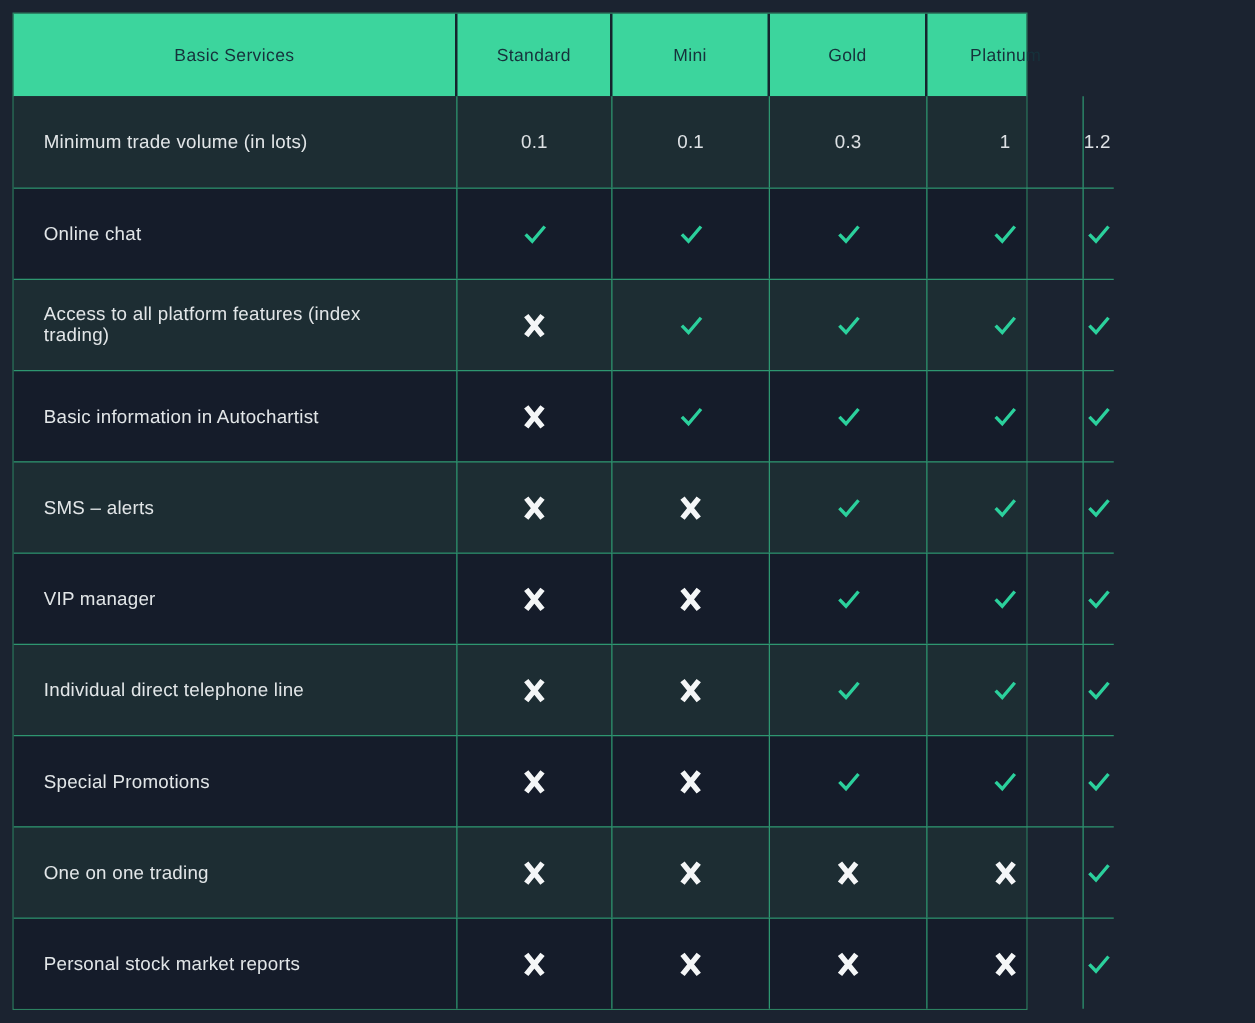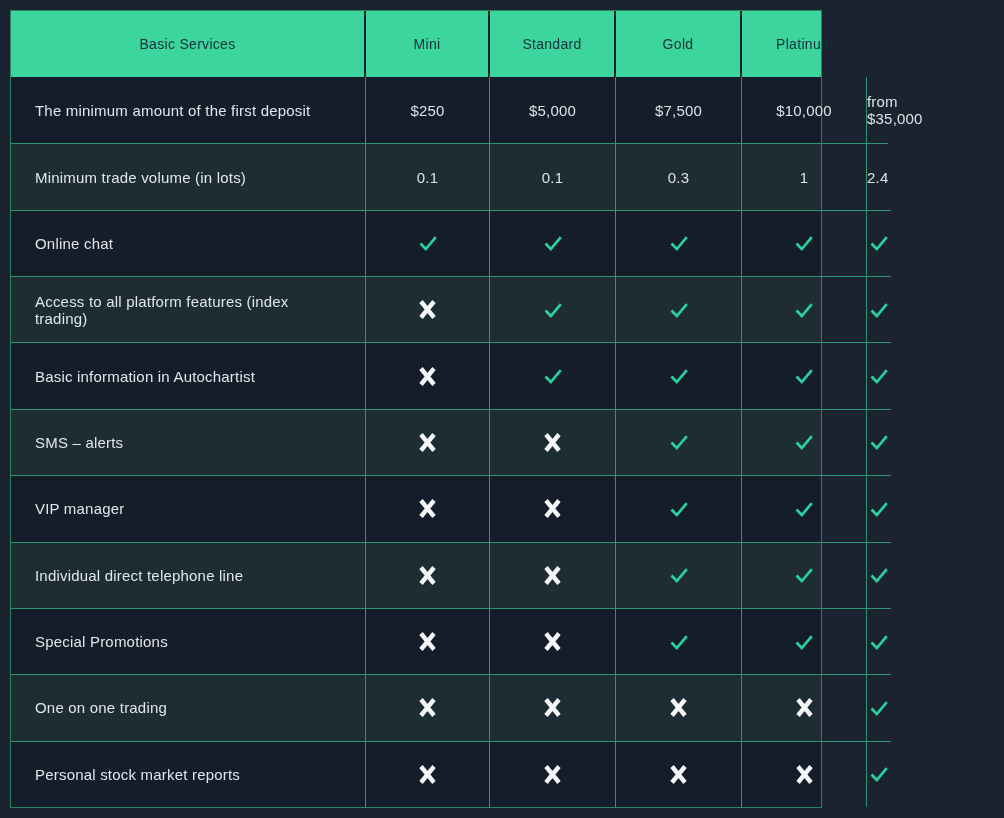--- a/index.html
+++ b/index.html
@@ -56,41 +56,33 @@
   }
   .icon{display:flex; align-items:center; justify-content:center;}
 </style>
 </head>
 <body>
 
 <div class="stage">
   <div class="table">
     <div class="row header">
       <div class="cell">Basic Services</div>
+      <div class="cell">Standard</div>
       <div class="cell">Mini</div>
-      <div class="cell">Standard</div>
       <div class="cell">Gold</div>
       <div class="cell">Platinum</div>
     </div>
     <div class="tbody" id="tbody">
-        <div class="row dark">
-          <div class="cell label">The minimum amount of the first deposit</div>
-          <div class="cell">$250</div>
-          <div class="cell">$5,000</div>
-          <div class="cell">$7,500</div>
-          <div class="cell">$10,000</div>
-          <div class="cell">from $35,000</div>
-        </div>
         <div class="row teal">
           <div class="cell label">Minimum trade volume (in lots)</div>
           <div class="cell">0.1</div>
           <div class="cell">0.1</div>
           <div class="cell">0.3</div>
           <div class="cell">1</div>
-          <div class="cell">2.4</div>
+          <div class="cell">1.2</div>
         </div>
         <div class="row dark">
           <div class="cell label">Online chat</div>
           <div class="cell">
             <span class="icon">
               <svg width="24" height="22" viewBox="0 0 24 22">
                 <path d="M4.5 11.5 L9.8 17 L19.8 5.2" stroke="#2bd09c" stroke-width="2.7" fill="none"></path>
               </svg>
             </span>
           </div>

